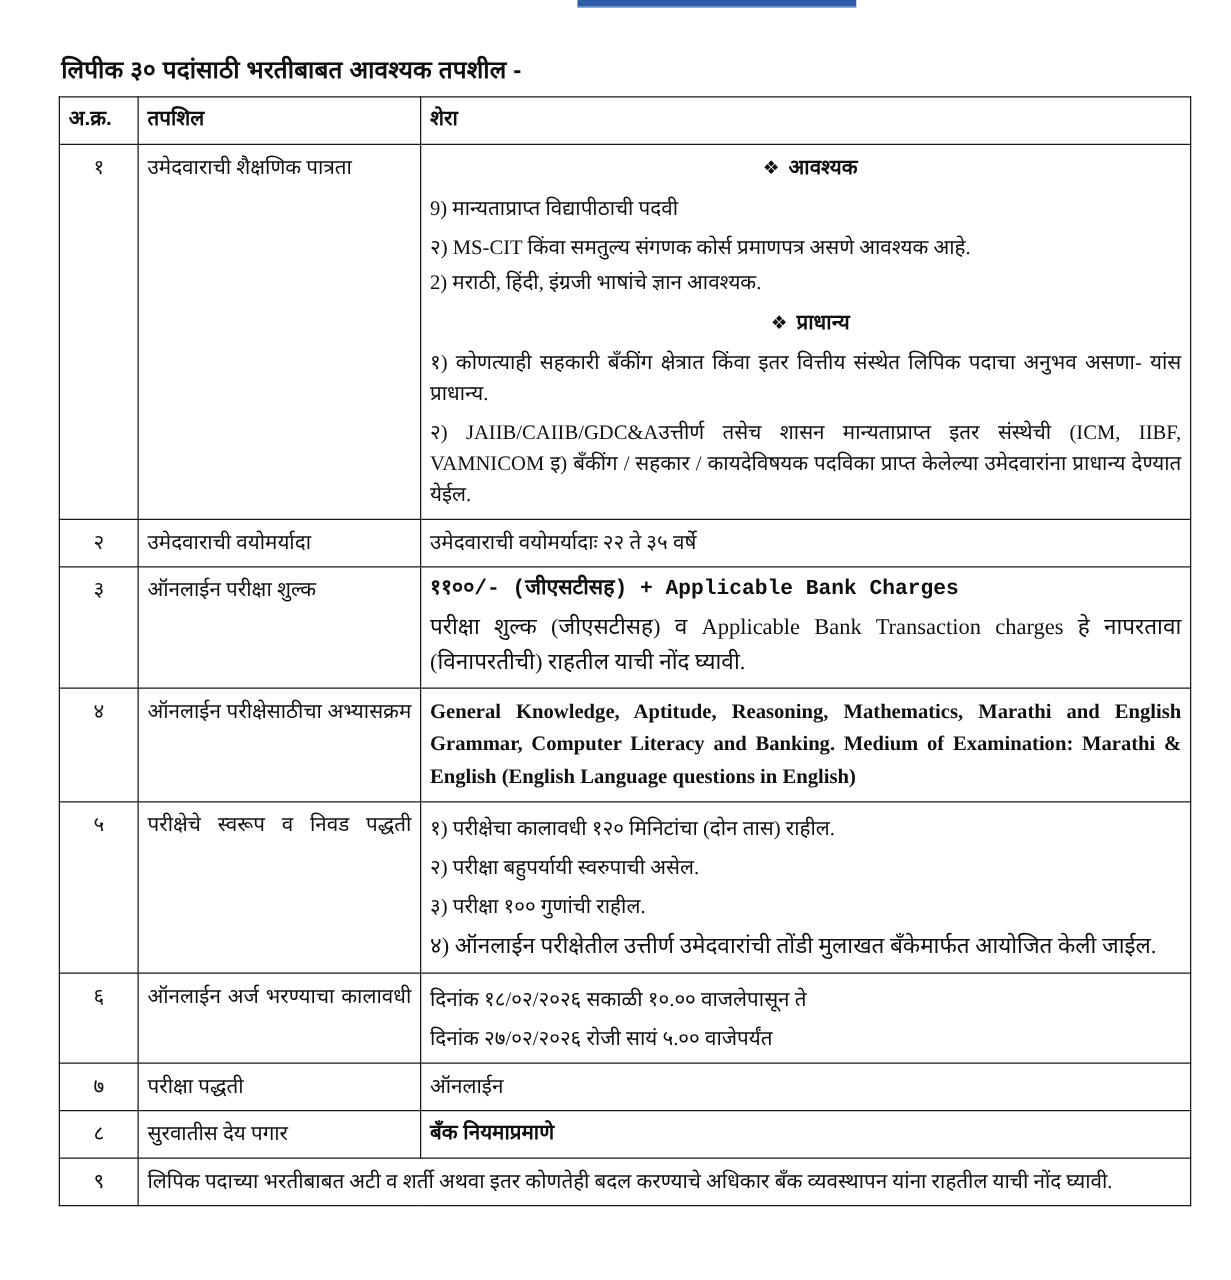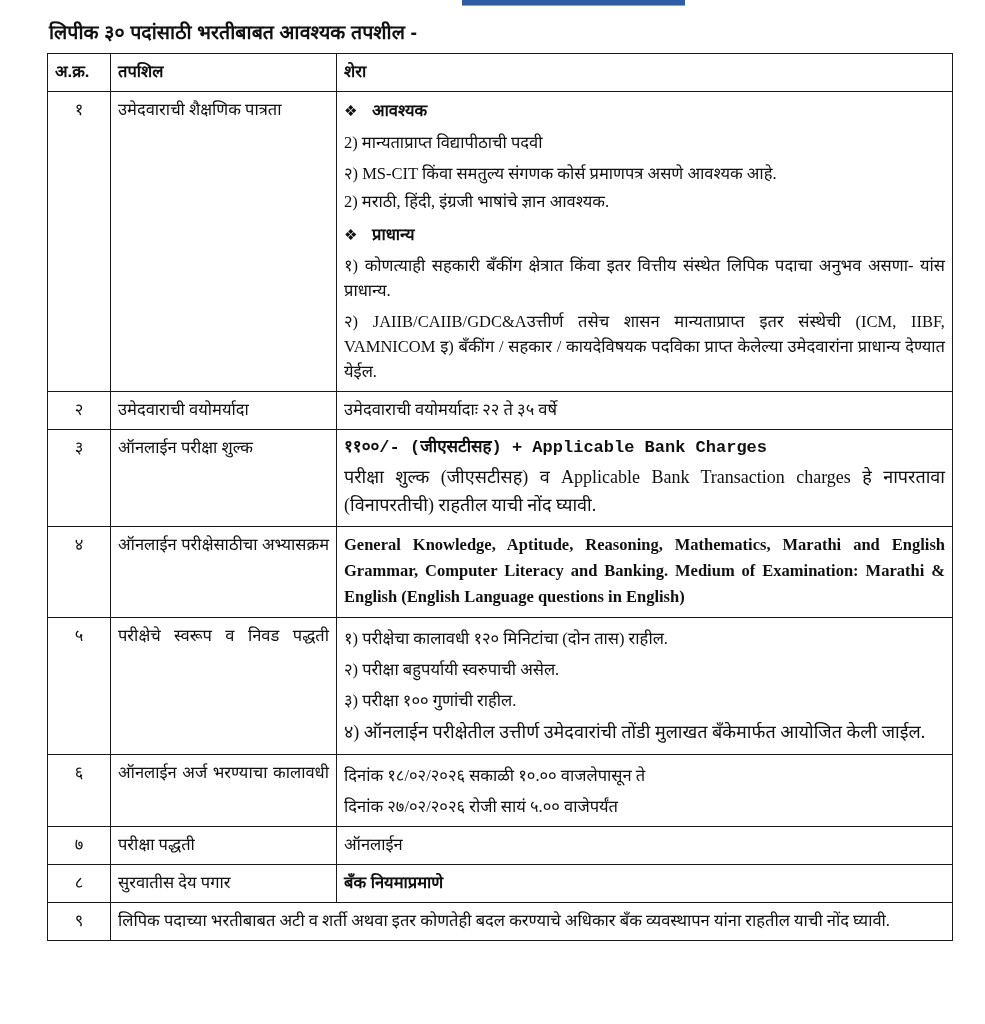--- a/index.html
+++ b/index.html
@@ -23,20 +23,21 @@
     left: 462px;
     width: 223px;
     height: 5px;
     background: #2e5da8;
     border-bottom: 1px solid #7fa6d8;
   }
 
   .page {
     padding: 14px 33px 0 47px;
     box-sizing: border-box;
+    margin-top: 24px;
   }
 
   .doc-title {
     font-family: "Liberation Sans", "DejaVu Sans", sans-serif;
     font-weight: bold;
     font-size: 19.5px;
     line-height: 1.25;
     margin: 6px 0 9px 2px;
     letter-spacing: 0.1px;
   }
@@ -92,20 +93,21 @@
     margin: 0 0 0 0;
     font-weight: bold;
   }
 
   .bullet-head {
     font-family: "Liberation Sans", "DejaVu Sans", sans-serif;
     font-weight: bold;
     font-size: 16.5px;
     display: block;
     margin: 1px 0 4px 0;
+    text-align: center;
   }
   .bullet-head .gl {
     display: inline-block;
     width: 28px;
     font-size: 15px;
     font-family: "DejaVu Sans", sans-serif;
     font-weight: normal;
   }
   .sub-item {
     display: block;
@@ -163,21 +165,21 @@
         <th>शेरा</th>
       </tr>
     </thead>
     <tbody>
 
       <tr>
         <td class="sr">१</td>
         <td class="desc plain">उमेदवाराची शैक्षणिक पात्रता</td>
         <td class="note">
           <span class="bullet-head"><span class="gl">❖</span><span>आवश्यक</span></span>
-          <span class="sub-item">2) मान्यताप्राप्त विद्यापीठाची पदवी</span>
+          <span class="sub-item">9) मान्यताप्राप्त विद्यापीठाची पदवी</span>
           <span class="sub-item">२) MS-CIT किंवा समतुल्य संगणक कोर्स प्रमाणपत्र असणे आवश्यक आहे.</span>
           <span class="sub-item tight">2) मराठी, हिंदी, इंग्रजी भाषांचे ज्ञान आवश्यक.</span>
           <span class="bullet-head" style="margin-top:8px;"><span class="gl">❖</span><span>प्राधान्य</span></span>
           <span class="sub-item">१) कोणत्याही सहकारी बँकींग क्षेत्रात किंवा इतर वित्तीय संस्थेत लिपिक पदाचा अनुभव असणा- यांस प्राधान्य.</span>
           <span class="sub-item">२) JAIIB/CAIIB/GDC&amp;Aउत्तीर्ण तसेच शासन मान्यताप्राप्त इतर संस्थेची (ICM, IIBF, VAMNICOM इ) बँकींग / सहकार / कायदेविषयक पदविका प्राप्त केलेल्या उमेदवारांना प्राधान्य देण्यात येईल.</span>
         </td>
       </tr>
 
       <tr>
         <td class="sr">२</td>

